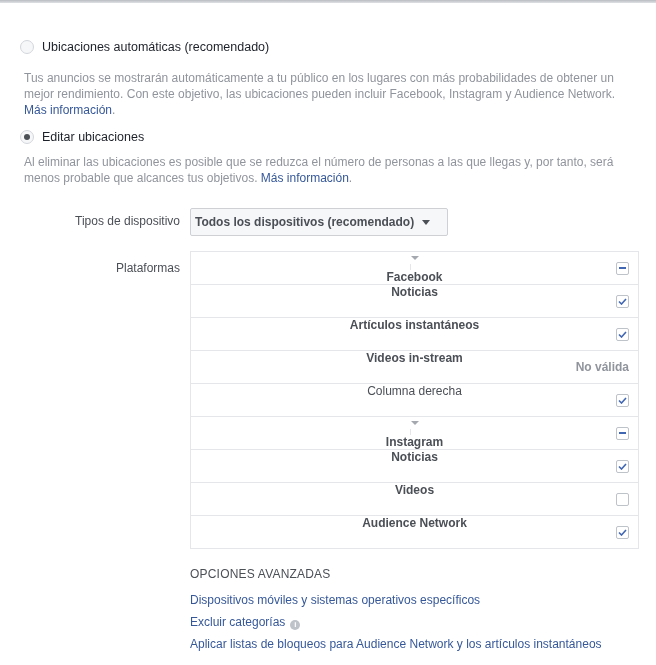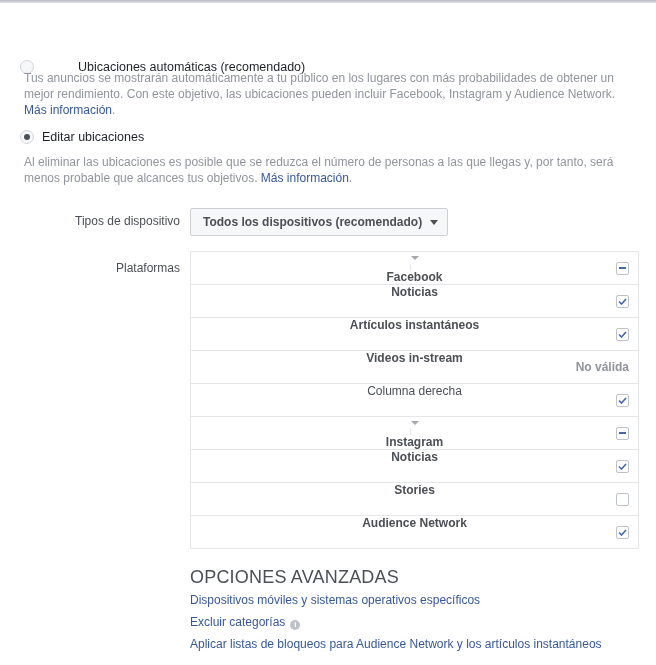--- a/index.html
+++ b/index.html
@@ -31,21 +31,21 @@
       position: absolute; left: 24px; width: 600px;
       font-size: 12px; line-height: 16px; color: #90949c;
     }
     .link { color: #365899; cursor: pointer; }
     .field-label {
       position: absolute; font-size: 12px; color: #4b4f56; text-align: right;
     }
     .dropdown {
       position: absolute; left: 190px; top: 208px; width: 258px; height: 28px;
       background: #f6f7f9; border: 1px solid #ced0d4; border-radius: 2px;
-      display: flex; align-items: center; padding-left: 12px;
+      display: flex; align-items: center; padding-left: 4px;
       font-size: 12px; color: #4b4f56; font-weight: bold; cursor: pointer;
     }
     .dropdown .caret {
       margin-left: 8px; width: 0; height: 0;
       border-left: 4px solid transparent; border-right: 4px solid transparent;
       border-top: 5px solid #4b4f56;
     }
     .platform-table {
       position: absolute; left: 190px; top: 251px; width: 449px;
       border: 1px solid #e5e6e9; border-bottom: none;
@@ -71,37 +71,37 @@
     .prow .right { position: absolute; right: 9px; top: 0; height: 100%; display: flex; align-items: center; }
     .cb {
       width: 13px; height: 13px; border: 1px solid #bec2c9; background: #fff;
       border-radius: 2px; display: flex; align-items: center; justify-content: center;
       cursor: pointer;
     }
     .cb svg { display: block; }
     .invalid { font-weight: bold; color: #90949c; font-size: 12px; }
     .adv-title {
       position: absolute; left: 190px; top: 567px;
-      font-size: 18px; color: #4b4f56; letter-spacing: 0.2px;
+      font-size: 12px; color: #4b4f56; letter-spacing: 0.2px;
     }
     .adv-link {
       position: absolute; left: 190px; font-size: 12px; color: #365899; cursor: pointer;
     }
     .info-icon {
       display: inline-block; width: 10px; height: 10px; border-radius: 50%;
       background: #bec2c9; color: #fff; font-size: 8px; line-height: 10px;
       text-align: center; margin-left: 5px; vertical-align: -1px; font-weight: bold;
     }
   </style>
 </head>
 <body>
 
 <div class="top-rule"></div>
 
-<div class="radio-row" style="top:60px;gap:36px;">
+<div class="radio-row" style="top:40px;">
   <div class="radio"></div>
   <span class="radio-label">Ubicaciones automáticas (recomendado)</span>
 </div>
 <div class="desc" style="top:70px;">
   <span>Tus anuncios se mostrarán automáticamente a tu público en los lugares con más probabilidades de obtener un mejor rendimiento. Con este objetivo, las ubicaciones pueden incluir Facebook, Instagram y Audience Network. </span><span class="link">Más información</span><span>.</span>
 </div>
 
 <div class="radio-row" style="top:130px;">
   <div class="radio checked">
       <div class="dot"></div>
@@ -191,21 +191,21 @@
     <span class="name-child">Noticias</span>
     <div class="right">
       <div class="cb">
         <svg width="9" height="7" viewBox="0 0 9 7">
             <path d="M1 3.5 L3.5 6 L8 1" stroke="#4267b2" stroke-width="1.6" fill="none"></path>
           </svg>
       </div>
     </div>
   </div>
   <div class="prow">
-    <span class="name-child">Stories</span>
+    <span class="name-child">Videos</span>
     <div class="right">
       <div class="cb"></div>
     </div>
   </div>
 
   <div class="prow">
     <span class="name-top">Audience Network</span>
     <div class="right">
       <div class="cb">
         <svg width="9" height="7" viewBox="0 0 9 7">

